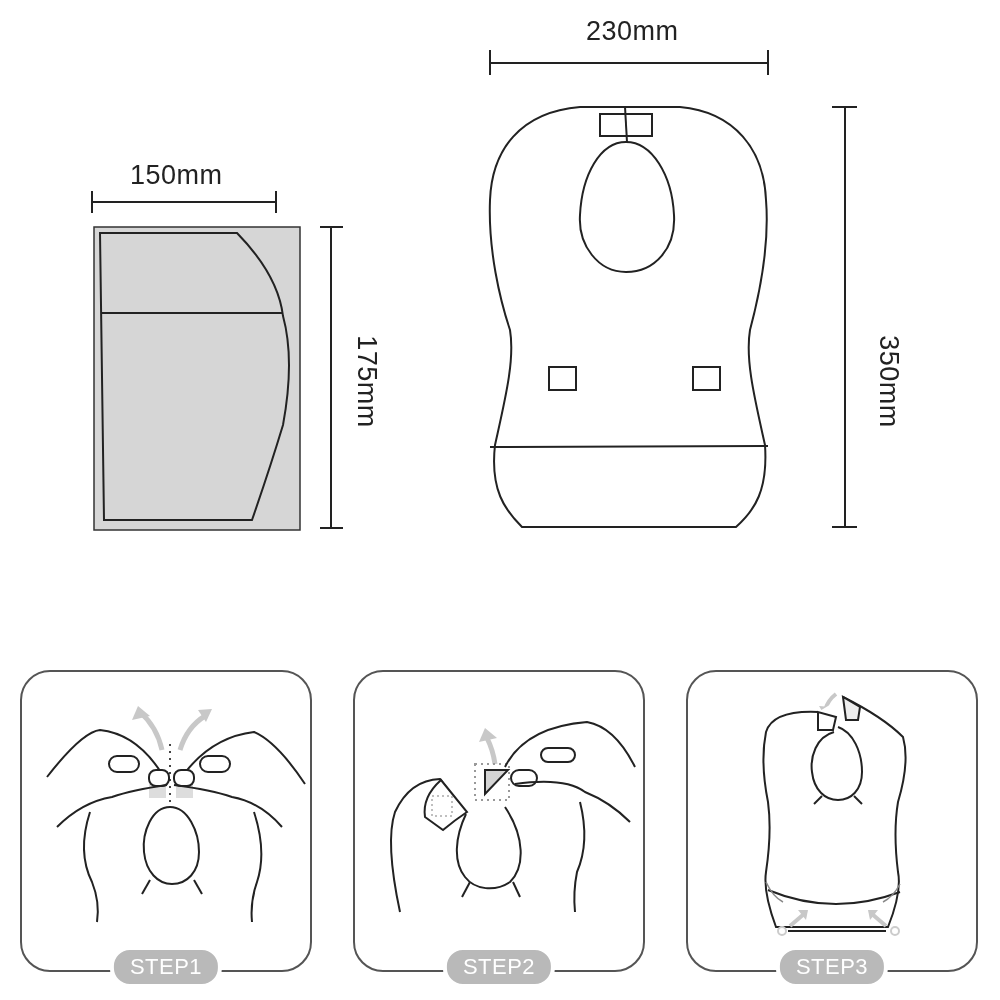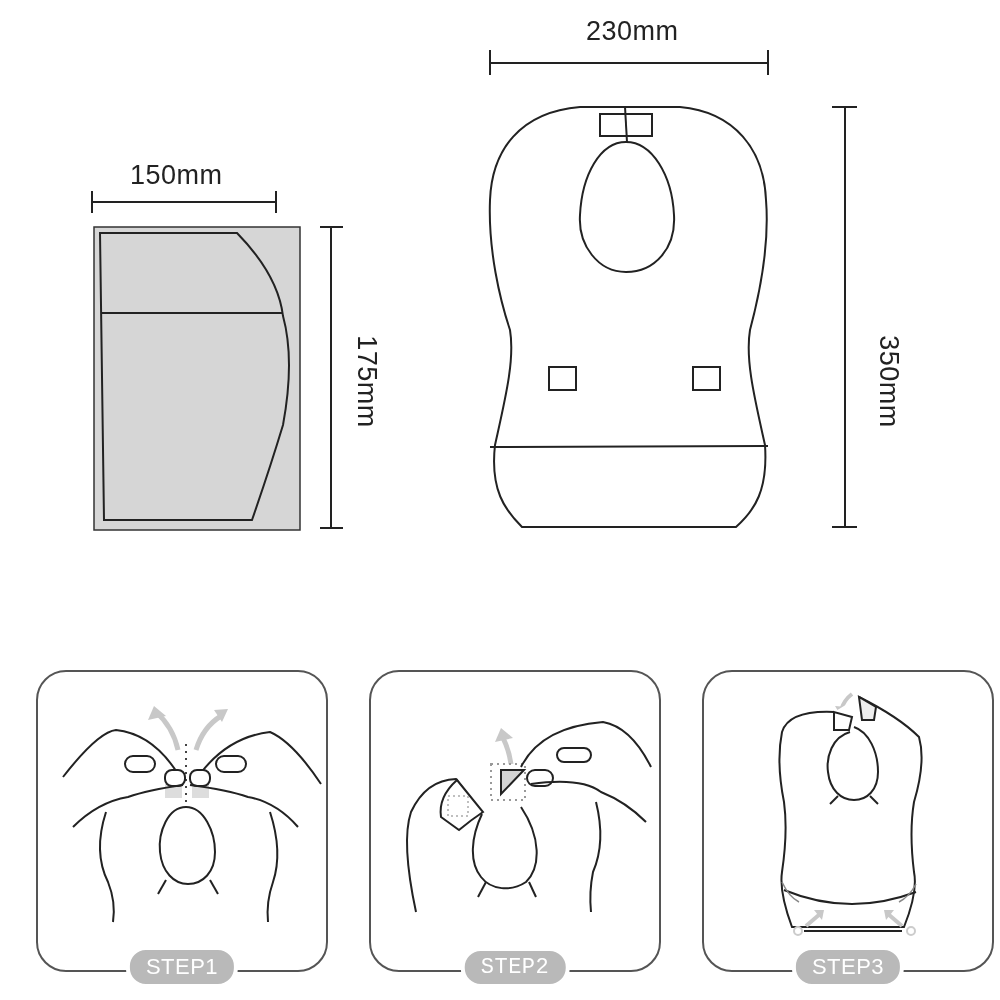--- a/index.html
+++ b/index.html
@@ -2,21 +2,21 @@
 <html><head>
 <meta charset="utf-8">
 <style>
   html, body { margin:0; padding:0; background:#ffffff; }
   body { width:1000px; height:1000px; position:relative; overflow:hidden;
          font-family:"Liberation Sans", sans-serif; color:#222; }
   .abs { position:absolute; }
   .dim-label { font-size:27px; color:#222; letter-spacing:0.5px; white-space:nowrap; }
   .dim-vert { transform:rotate(90deg); transform-origin:center center; }
   .step-panel { position:absolute; width:292px; height:302px; border:2px solid #555;
-                border-radius:30px; box-sizing:border-box; background:#fff;margin-left:16px; }
+                border-radius:30px; box-sizing:border-box; background:#fff; }
   .step-pill { position:absolute; left:50%; bottom:-18px; transform:translateX(-50%);
                background:#b9b9b9; color:#fff; font-size:22px; padding:4px 16px;
                border-radius:20px; letter-spacing:0.5px; border:4px solid #fff; }
   svg { position:absolute; left:0; top:0; overflow:visible; }
 </style>
 </head>
 <body>
 
 <div>
   <div class="abs dim-label" style="left:130px; top:160px;">150mm</div>
@@ -100,21 +100,21 @@
     <path d="M260 155 Q238 130 210 125 Q190 118 152 113" fill="none" stroke="#222" stroke-width="2"></path>
     <path d="M68 140 Q55 180 70 210 Q78 230 75 250" fill="none" stroke="#222" stroke-width="2"></path>
     <path d="M232 140 Q245 180 235 210 Q228 230 230 250" fill="none" stroke="#222" stroke-width="2"></path>
     <path d="M148 135 C130 135 120 160 122 180 C124 200 136 212 150 212 C165 212 177 200 177 180 C177 160 166 135 148 135 Z" fill="#fff" stroke="#222" stroke-width="2"></path>
     <line x1="128" y1="208" x2="120" y2="222" stroke="#222" stroke-width="2"></line>
     <line x1="172" y1="208" x2="180" y2="222" stroke="#222" stroke-width="2"></line>
   </svg>
   <div class="step-pill">STEP1</div>
 </div>
 
-<div class="step-panel" style="left:353px; top:670px;font-family:Liberation Mono, monospace;">
+<div class="step-panel" style="left:353px; top:670px;">
   <svg width="292" height="302">
 
     <path d="M140 92 Q138 78 132 66" fill="none" stroke="#c8c8c8" stroke-width="5"></path>
     <path d="M124 70 L130 56 L142 66 Z" fill="#c8c8c8"></path>
 
     <rect x="120" y="92" width="34" height="36" fill="none" stroke="#999" stroke-width="2" stroke-dasharray="2,4"></rect>
 
     <path d="M130 98 L153 98 L130 122 Z" fill="#d4d4d4" stroke="#222" stroke-width="2"></path>
 
     <path d="M150 95 Q170 55 232 50 Q260 55 280 95" fill="none" stroke="#222" stroke-width="2"></path>

